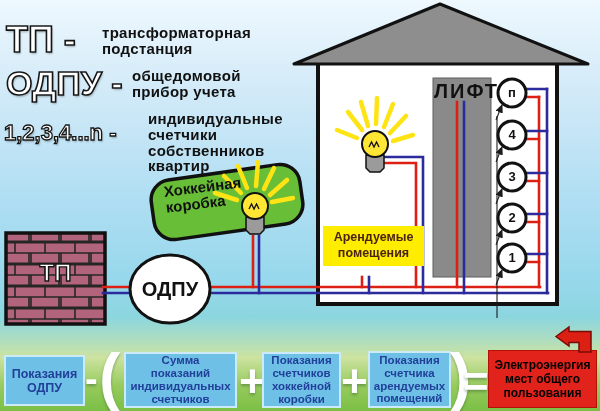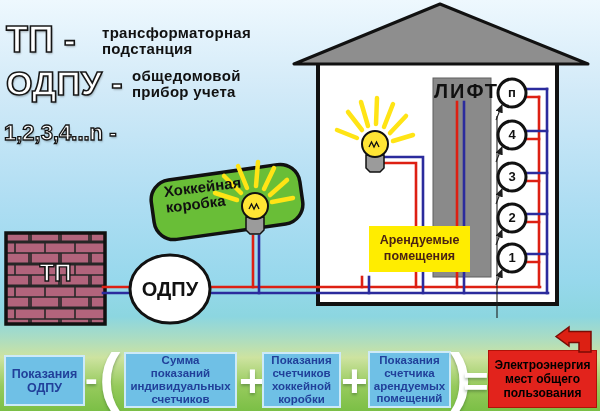--- a/index.html
+++ b/index.html
@@ -19,23 +19,23 @@
     color:#fff; font-weight:bold; -webkit-text-stroke:1.6px #151515;
     text-shadow:1px 2px 2px rgba(0,0,0,.25); white-space:nowrap; line-height:1;
   }
   .legend-def{font-weight:bold;color:#111;font-size:15px;line-height:1.05;letter-spacing:.3px;}
   .lift-label{font-weight:bold;color:#111;font-size:20px;letter-spacing:2px;text-align:center;}
   .circle-label{font-weight:bold;color:#111;font-size:13px;text-align:center;width:28px;}
   .hockey-label{font-weight:bold;color:#111;font-size:15px;line-height:1.08;transform:rotate(-7deg);transform-origin:left top;}
   .odpu-label{font-weight:bold;color:#111;font-size:20px;text-align:center;width:80px;}
   .tp-label{font-weight:bold;font-size:24px;color:#fff;-webkit-text-stroke:1.4px #151515;text-align:center;width:99px;}
   .rented-box{
-    left:323px;top:226px;width:101px;height:46px;background:#ffed00;z-index:2;
+    left:323px;top:226px;width:101px;height:40px;background:#ffed00;z-index:2;
     display:flex;align-items:center;justify-content:center;text-align:center;
-    font-weight:bold;font-size:12.5px;line-height:1.25;color:#4a2313;margin-left:46px;
+    font-weight:bold;font-size:12.5px;line-height:1.25;color:#4a2313;
   }
   .note-box{
     left:311px;top:317px;width:252px;height:34px;background:#ffffff;border:2px solid #111;
     box-sizing:border-box;z-index:2;display:flex;align-items:center;justify-content:center;
     font-weight:bold;font-size:11px;line-height:1.3;color:#111;text-align:center;white-space:pre;
   }
   .fbox{
     position:absolute;z-index:3;background:#6fc0e6;border:2px solid #cdeaf8;box-sizing:border-box;
     display:flex;align-items:center;justify-content:center;text-align:center;
     color:#21409a;font-weight:bold;font-size:11.5px;line-height:1.12;
@@ -152,20 +152,24 @@
 
   <div class="abs outline" style="left:6px;top:22px;font-size:36px;">ТП -</div>
   <div class="abs legend-def pre" style="left:102px;top:25px;">трансформаторная
 подстанция</div>
 
   <div class="abs outline" style="left:6px;top:66px;font-size:34px;">ОДПУ -</div>
   <div class="abs legend-def pre" style="left:132px;top:68px;">общедомовой
 прибор учета</div>
 
   <div class="abs outline" style="left:4px;top:122px;font-size:22px;-webkit-text-stroke:1.3px #151515;">1,2,3,4...n -</div>
+  <div class="abs legend-def pre" style="left:148px;top:111px;">индивидуальные
+счетчики
+собственников
+квартир</div>
 
   <div class="abs tp-label" style="left:6px;top:259px;">ТП</div>
   <div class="abs odpu-label" style="left:130px;top:278px;">ОДПУ</div>
   <div class="abs hockey-label pre" style="left:163px;top:184px;">Хоккейная
 коробка</div>
   <div class="abs lift-label" style="left:434px;top:80px;width:56px;">ЛИФТ</div>
 
   <div class="abs rented-box pre" style="position:absolute;">Арендуемые
 помещения</div>
 

